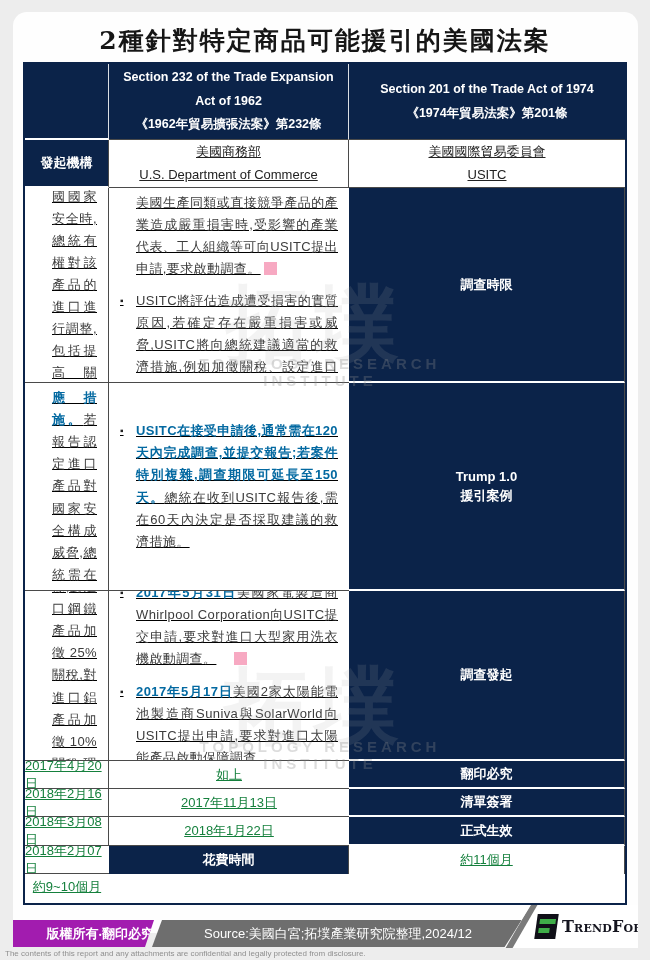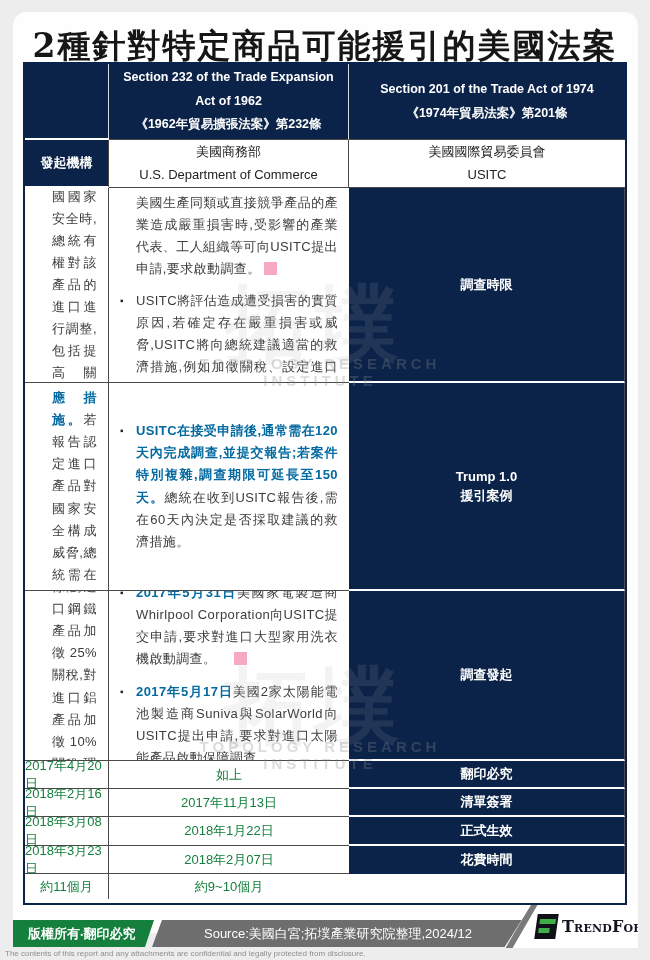--- a/index.html
+++ b/index.html
@@ -1,20 +1,20 @@
 <!DOCTYPE html>
 <html><head>
 <meta charset="utf-8">
 <style>
   html,body{margin:0;padding:0;}
   body{width:650px;height:960px;background:#ededed;font-family:"Liberation Sans",sans-serif;position:relative;overflow:hidden;}
   .page{position:absolute;left:0;top:0;width:650px;height:960px;}
   .card{position:absolute;left:13px;top:12px;width:625px;height:921px;background:#fefefe;border-radius:14px;}
   .title{position:absolute;left:23px;top:24px;width:604px;text-align:center;
-         font-family:"DejaVu Serif","Liberation Serif",serif;font-size:33px;font-weight:600;
+         font-family:"DejaVu Serif","Liberation Serif",serif;font-size:25px;font-weight:600;
          color:#161616;letter-spacing:2px;}
   
   .wm-line{position:absolute;left:140px;width:360px;text-align:center;color:rgba(140,140,140,0.30);
            font-size:15px;letter-spacing:4px;font-weight:bold;pointer-events:none;z-index:5;}
   .wm-mark{position:absolute;left:225px;font-size:84px;color:rgba(170,170,170,0.14);
            font-family:"DejaVu Serif",serif;font-weight:bold;pointer-events:none;z-index:5;letter-spacing:6px;}
   
   .tbl{position:absolute;left:23px;top:62px;width:604px;height:843px;background:#fff;
        border:2px solid #0b2349;box-sizing:border-box;display:grid;
        grid-template-columns:84px 240px 276px;
@@ -22,37 +22,37 @@
   .tbl > div{box-sizing:border-box;overflow:hidden;}
   .hc{background:#0b2349;color:#fff;font-weight:bold;font-size:12.5px;line-height:1.9;
       display:flex;flex-direction:column;justify-content:center;text-align:center;
       border-right:1px solid rgba(255,255,255,0.85);border-bottom:1px solid #4a4a4a;padding:2px 14px;}
   .hc.corner{border-bottom:2px solid #ffffff;}
   .hc.lastcol{border-right:none;}
   .lab{background:#0b2349;color:#fff;font-weight:bold;font-size:13px;
        display:flex;flex-direction:column;align-items:center;justify-content:center;text-align:center;
        border-right:1px solid #4a4a4a;border-bottom:2px solid #ffffff;line-height:1.5;}
   .lab.lastrow{border-bottom:none;}
-  .bc{border-right:1px solid #4a4a4a;border-bottom:1px solid #4a4a4a;background:transparent;}
+  .bc{border-right:1px solid #4a4a4a;border-bottom:1px solid #4a4a4a;background:transparent;text-decoration:underline;}
   .bc.lastcol{border-right:none;}
   .bc.lastrow{border-bottom:none;}
   .stack2{display:flex;flex-direction:column;justify-content:center;align-items:center;
           text-align:center;font-size:13px;color:#222;gap:5px;line-height:1.4;}
   .para{display:flex;flex-direction:column;justify-content:center;padding:8px 11px;gap:10px;}
   .bullet{display:flex;}
   .bm{flex:0 0 16px;font-size:10px;color:#222;line-height:22px;text-align:left;}
   .bt{flex:1;font-size:13px;line-height:1.7;letter-spacing:0.4px;text-align:justify;color:#3c3c3c;}
   .red{color:#0369a1;font-weight:bold;}
   .pinksq{display:inline-block;width:13px;height:13px;background:#f7a9c2;vertical-align:-2px;margin-left:3px;}
   .pinksq.offset{margin-left:18px;}
   .datecell{display:flex;align-items:center;justify-content:center;font-size:13px;color:#15803d;}
   
-  .f-black{position:absolute;left:13px;top:920px;width:141px;height:27px;background:#15803d;
+  .f-black{position:absolute;left:13px;top:920px;width:141px;height:27px;background:#a21caf;
            clip-path:polygon(0 0,100% 0,calc(100% - 9px) 100%,0 100%);
-           color:#fff;font-weight:bold;font-size:13px;line-height:27px;padding-left:15px;box-sizing:border-box;z-index:10;}
+           color:#fff;font-weight:bold;font-size:13px;line-height:27px;padding-left:15px;box-sizing:border-box;z-index:10;text-align:right;}
   .f-gray{position:absolute;left:152px;top:920px;width:372px;height:27px;background:#6e6e6e;
           clip-path:polygon(10px 0,100% 0,calc(100% - 10px) 100%,0 100%);
           color:#fff;font-size:13px;line-height:27px;text-align:center;box-sizing:border-box;z-index:10;}
   .f-logo{position:absolute;left:504px;top:905px;width:134px;height:43px;background:#ffffff;
           clip-path:polygon(27px 0,100% 0,100% 100%,0 100%);z-index:11;}
   .f-stripe{position:absolute;left:14px;top:0;width:7px;height:100%;background:#7a7a7a;transform:skewX(-30deg);}
   .tf-mark{position:absolute;left:32px;top:9px;width:21px;height:25px;background:#101018;transform:skewX(-8deg);}
   .tf-mark::before{content:"";position:absolute;left:3px;top:5px;right:2px;height:5px;background:#3fae49;}
   .tf-mark::after{content:"";position:absolute;left:3px;top:14px;width:11px;height:5px;background:#3fae49;}
   .tf-text{position:absolute;left:58px;top:12px;font-family:"DejaVu Serif","Liberation Serif",serif;
@@ -152,21 +152,20 @@
 
     <div class="lab">翻印必究</div>
     <div class="bc datecell">2018年2月16日</div>
     <div class="bc lastcol datecell">2017年11月13日</div>
 
     <div class="lab">清單簽署</div>
     <div class="bc datecell">2018年3月08日</div>
     <div class="bc lastcol datecell">2018年1月22日</div>
 
     <div class="lab">正式生效</div>
-    <div class="bc datecell">2018年3月23日</div>
     <div class="bc lastcol datecell">2018年2月07日</div>
 
     <div class="lab lastrow">花費時間</div>
     <div class="bc lastrow datecell">約11個月</div>
     <div class="bc lastcol lastrow datecell">約9~10個月</div>
   </div>
 
   <div class="f-black">版權所有‧翻印必究</div>
   <div class="f-gray">Source:美國白宮;拓墣產業研究院整理,2024/12</div>
   <div class="f-logo">

